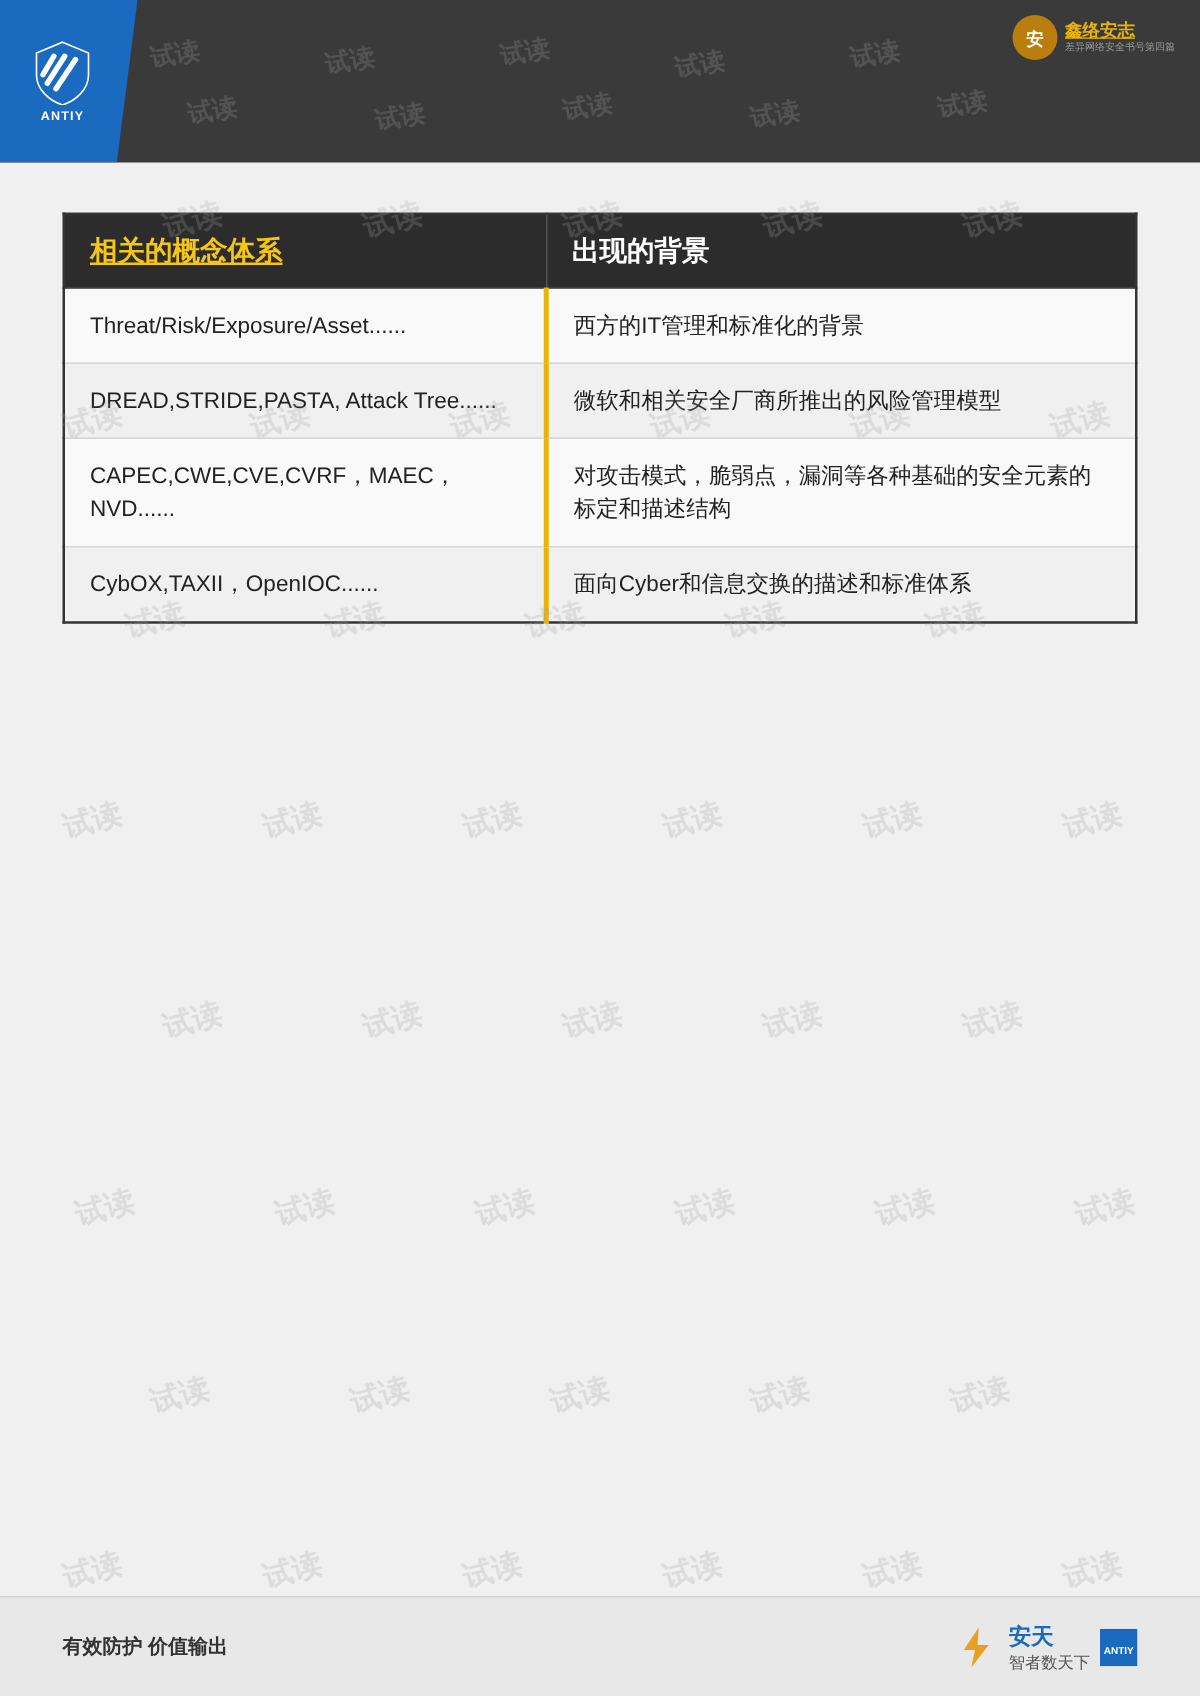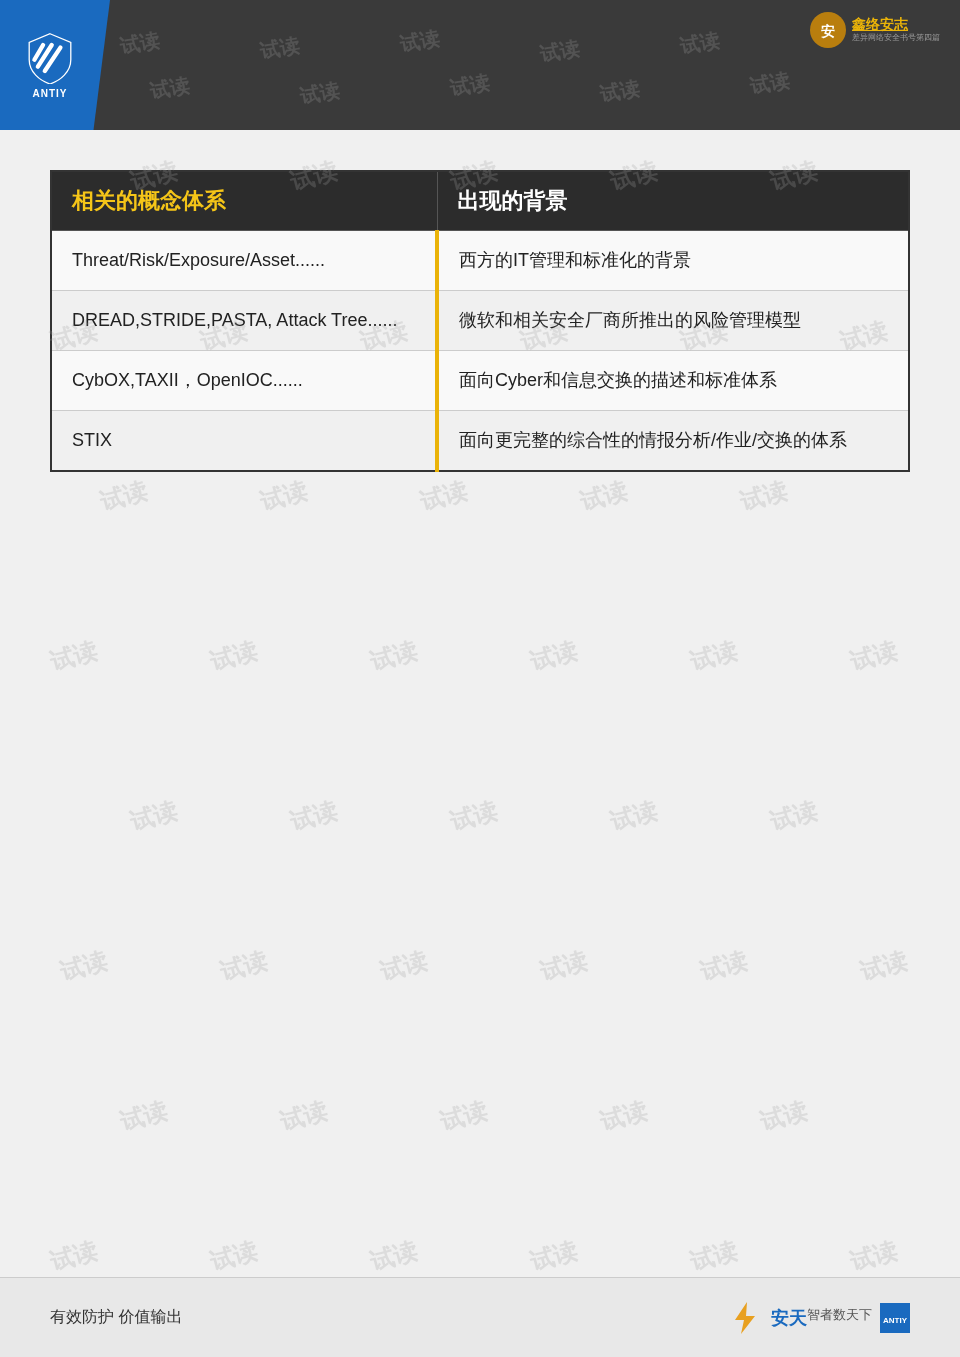--- a/index.html
+++ b/index.html
@@ -84,20 +84,21 @@
       padding: 14px 20px;
       text-align: left;
       font-size: 22px;
       font-weight: bold;
       border: 1px solid #555;
     }
 
     .content-table th.highlight {
       background: #2c2c2c;
       color: #f5c518;
+      text-decoration: underline;
     }
 
     .content-table td {
       padding: 16px 20px;
       border: 1px solid #ccc;
       font-size: 18px;
       vertical-align: top;
       line-height: 1.5;
     }
 
@@ -136,21 +137,21 @@
       display: flex;
       align-items: center;
       justify-content: space-between;
       padding: 0 50px;
       border-top: 1px solid #ccc;
     }
 
     .footer-left {
       font-size: 16px;
       color: #333;
-      font-weight: 400;
+      font-weight: 700;
     }
 
     .footer-right {
       display: flex;
       align-items: center;
       gap: 8px;
     }
 
     
     .body-watermark {
@@ -295,39 +296,39 @@
     <tbody id="table-body">
     <tr>
           <td>Threat/Risk/Exposure/Asset......</td>
           <td>西方的IT管理和标准化的背景</td>
         </tr>
         <tr>
           <td>DREAD,STRIDE,PASTA, Attack Tree......</td>
           <td>微软和相关安全厂商所推出的风险管理模型</td>
         </tr>
         <tr>
+          <td>CAPEC,CWE,CVE,CVRF，MAEC，NVD......</td>
+          <td>对攻击模式，脆弱点，漏洞等各种基础的安全元素的标定和描述结构</td>
+        </tr>
+        <tr>
           <td>CybOX,TAXII，OpenIOC......</td>
           <td>面向Cyber和信息交换的描述和标准体系</td>
-        </tr>
-        <tr>
-          <td>STIX</td>
-          <td>面向更完整的综合性的情报分析/作业/交换的体系</td>
         </tr>
       </tbody>
   </table>
 </div>
 
 <div class="footer">
   <span class="footer-left">有效防护 价值输出</span>
   <div class="footer-right">
 
     <svg width="36" height="36" viewBox="0 0 36 36">
       <polygon points="20,2 8,20 17,20 14,34 28,16 19,16" fill="#e8a020"></polygon>
     </svg>
-    <div style="display:flex; flex-direction:row; align-items:flex-start;">
+    <div style="display:flex; flex-direction:column; align-items:flex-start;">
       <span style="color:#1a6abf; font-size:18px; font-weight:bold;">安天</span>
       <span style="color:#555; font-size:13px;text-align:right;">智者数天下</span>
     </div>
 
     <svg width="30" height="30" viewBox="0 0 30 30">
       <rect width="30" height="30" fill="#1a6abf"></rect>
       <text x="15" y="20" text-anchor="middle" fill="white" font-size="8" font-weight="bold">ANTIY</text>
     </svg>
   </div>
 </div>

